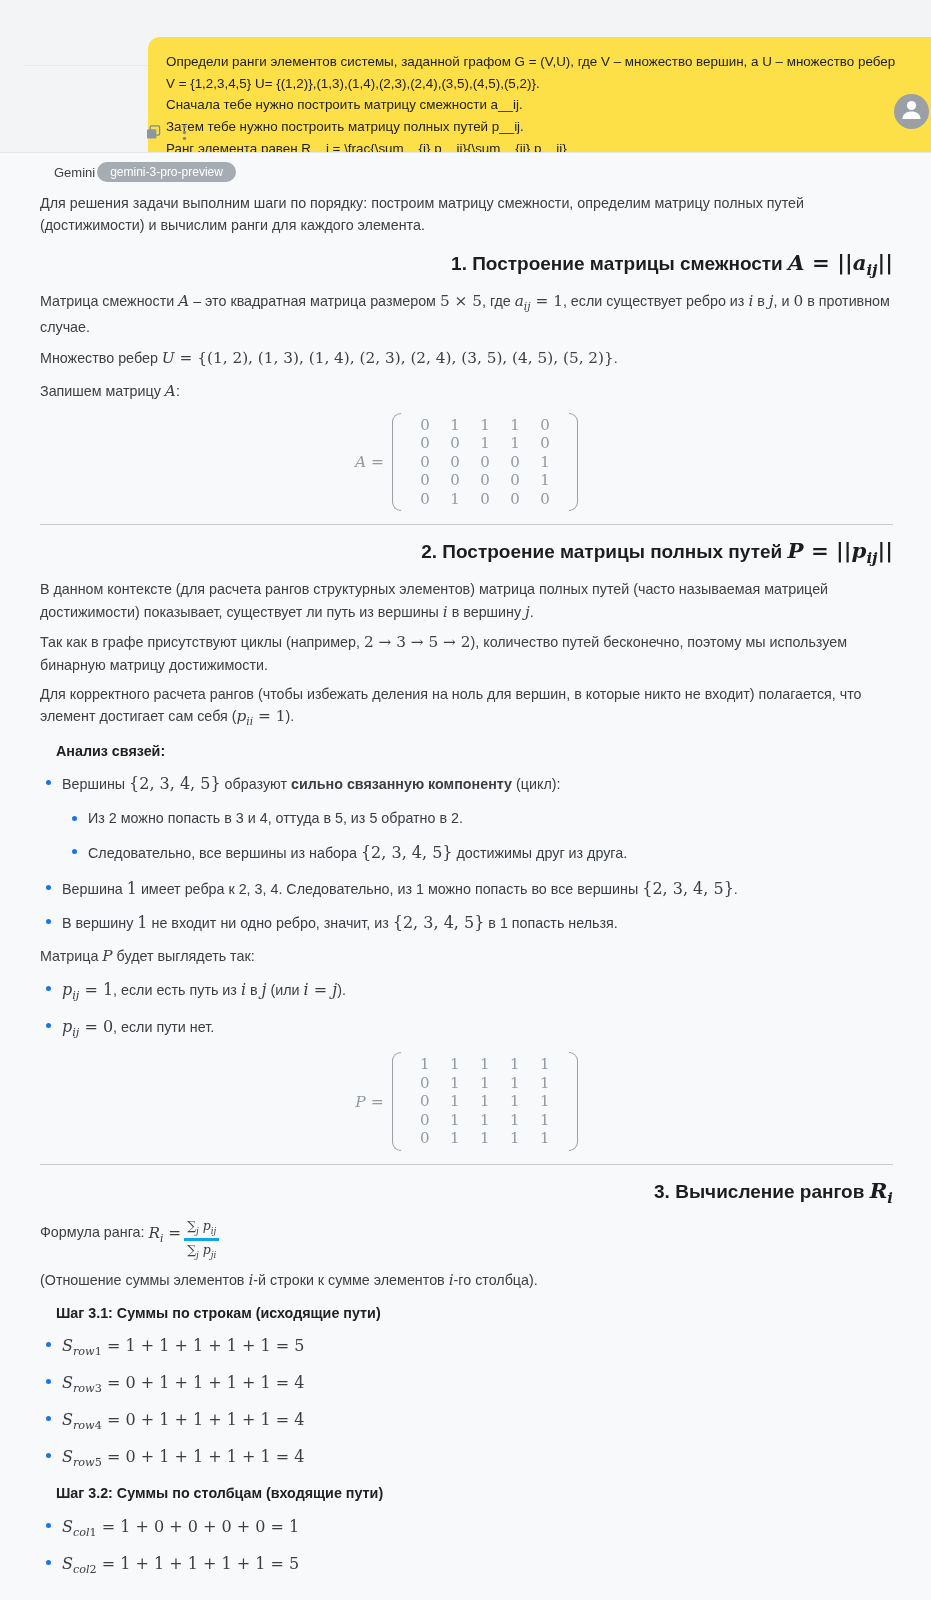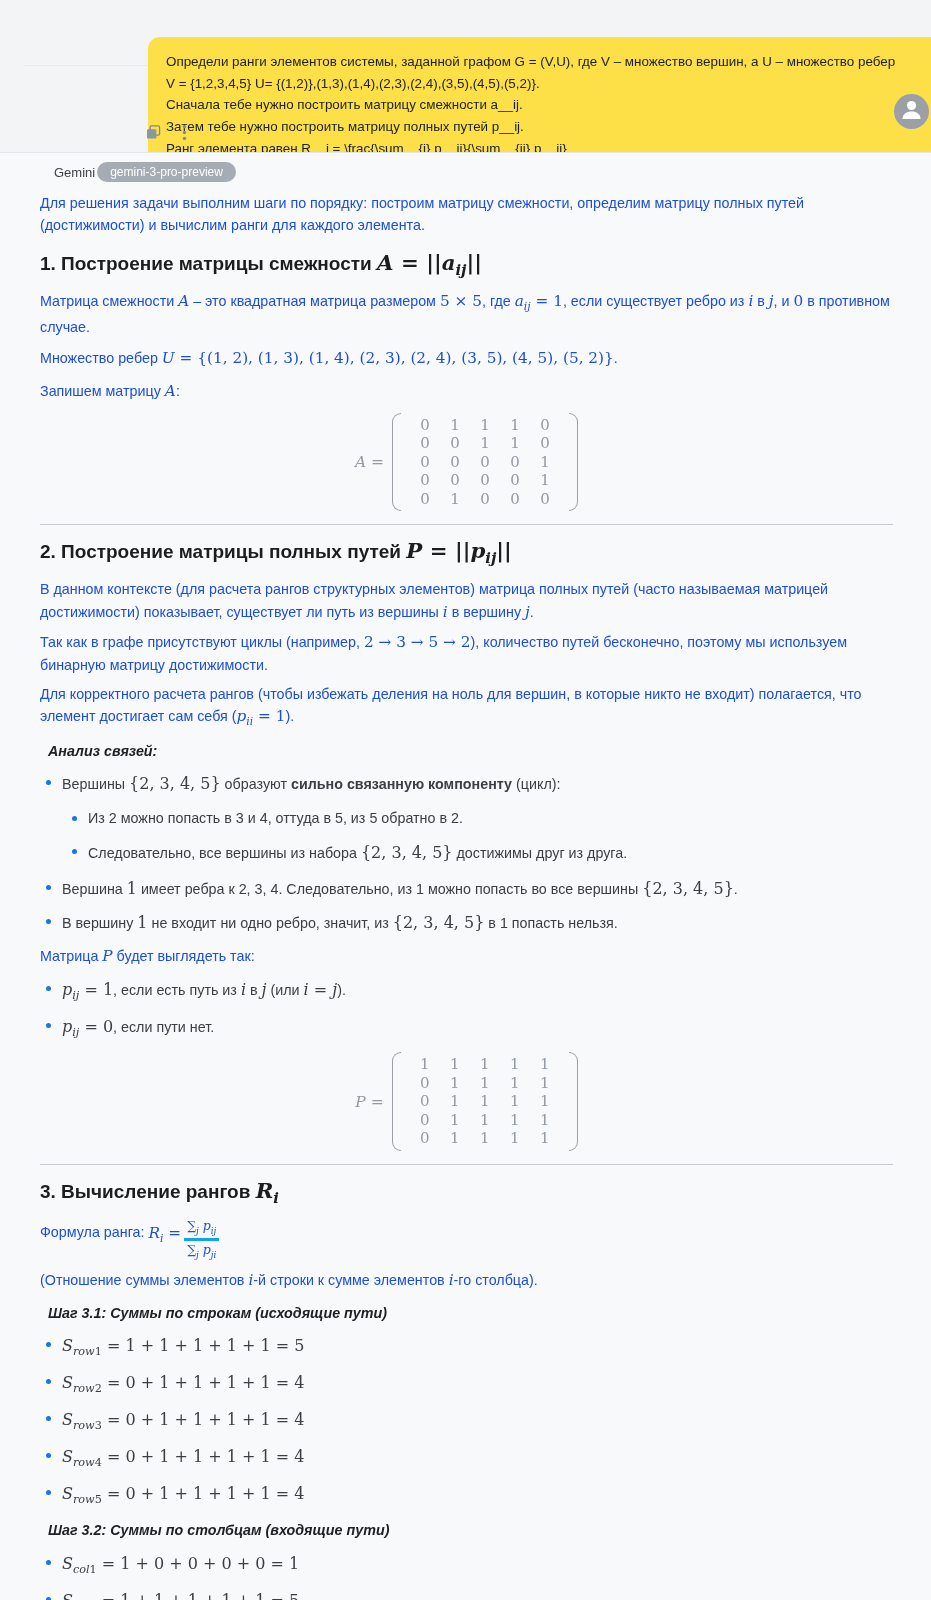--- a/index.html
+++ b/index.html
@@ -34,24 +34,24 @@
   
   .model-header { position:absolute; left:40px; top:162px; display:flex; align-items:center; gap:2px;margin-left:14px; }
   .model-name { font-size:13px; color:#3f4246; }
   .model-badge {
     background:#a5acb3; color:#ffffff; font-size:12px;
     border-radius:10px; padding:3px 13px; line-height:1.2;
   }
 
   
   #content { position:absolute; left:40px; top:192px; width:853px; }
-  .p { font-size:14.3px; line-height:1.56; margin:0 0 9px; color:#1d4ed8; }
+  .p { font-size:14.3px; line-height:1.56; margin:0 0 9px; color:#404040; }
   .p.tight { margin-bottom:6px; }
-  .p.bold-head { font-weight:700; color:#202124; margin:4px 8px 10px;font-style:italic; }
-  .h2 { font-size:19px; font-weight:700; color:#1c1d1f; margin:13px 0 11px; }
+  .p.bold-head { font-weight:700; color:#202124; margin:4px 16px 10px; }
+  .h2 { font-size:19px; font-weight:700; color:#1c1d1f; margin:13px 0 11px;text-align:right; }
   .hr { border:none; border-top:1px solid #c8ccd0; margin:13px 0; }
 
   .math { font-family:"DejaVu Serif", serif; font-size:1.07em; }
   .math i { font-style:italic; }
   .math sub { font-size:0.7em; }
   .h2 .math { font-size:1.12em; }
 
   .frac { display:inline-block; vertical-align:-1.05em; text-align:center; margin-left:3px; line-height:1.25; }
   .fn { display:block; border-bottom:3px solid #0ea5e9; padding:0 3px 1px; font-size:0.82em; }
   .fd { display:block; padding:1px 3px 0; font-size:0.82em; }
@@ -226,21 +226,20 @@
       </span>
       <span class="par par-r"></span>
     </div>
     <hr class="hr">
     <div class="h2">3. Вычисление рангов <span class="math"><i>R</i><sub><i>i</i></sub></span></div>
     <div class="p">Формула ранга: <span class="math"><i>R</i><sub><i>i</i></sub> =</span><span class="frac math"><span class="fn">∑<sub><i>j</i></sub> <i>p</i><sub><i>ij</i></sub></span><span class="fd">∑<sub><i>j</i></sub> <i>p</i><sub><i>ji</i></sub></span></span></div>
     <div class="p">(Отношение суммы элементов <span class="math"><i>i</i></span>-й строки к сумме элементов <span class="math"><i>i</i></span>-го столбца).</div>
     <div class="p bold-head"><b>Шаг 3.1: Суммы по строкам (исходящие пути)</b></div>
     <ul class="ul">
       <li class="li"><span class="math"><i>S</i><sub><i>row</i>1</sub> = 1 + 1 + 1 + 1 + 1 = 5</span></li>
-      <li class="li"><span class="math"><i>S</i><sub><i>row</i>2</sub> = 0 + 1 + 1 + 1 + 1 = 4</span></li>
       <li class="li"><span class="math"><i>S</i><sub><i>row</i>3</sub> = 0 + 1 + 1 + 1 + 1 = 4</span></li>
       <li class="li"><span class="math"><i>S</i><sub><i>row</i>4</sub> = 0 + 1 + 1 + 1 + 1 = 4</span></li>
       <li class="li"><span class="math"><i>S</i><sub><i>row</i>5</sub> = 0 + 1 + 1 + 1 + 1 = 4</span></li>
     </ul>
     <div class="p bold-head"><b>Шаг 3.2: Суммы по столбцам (входящие пути)</b></div>
     <ul class="ul">
       <li class="li"><span class="math"><i>S</i><sub><i>col</i>1</sub> = 1 + 0 + 0 + 0 + 0 = 1</span></li>
       <li class="li"><span class="math"><i>S</i><sub><i>col</i>2</sub> = 1 + 1 + 1 + 1 + 1 = 5</span></li>
     </ul>
   </div>

